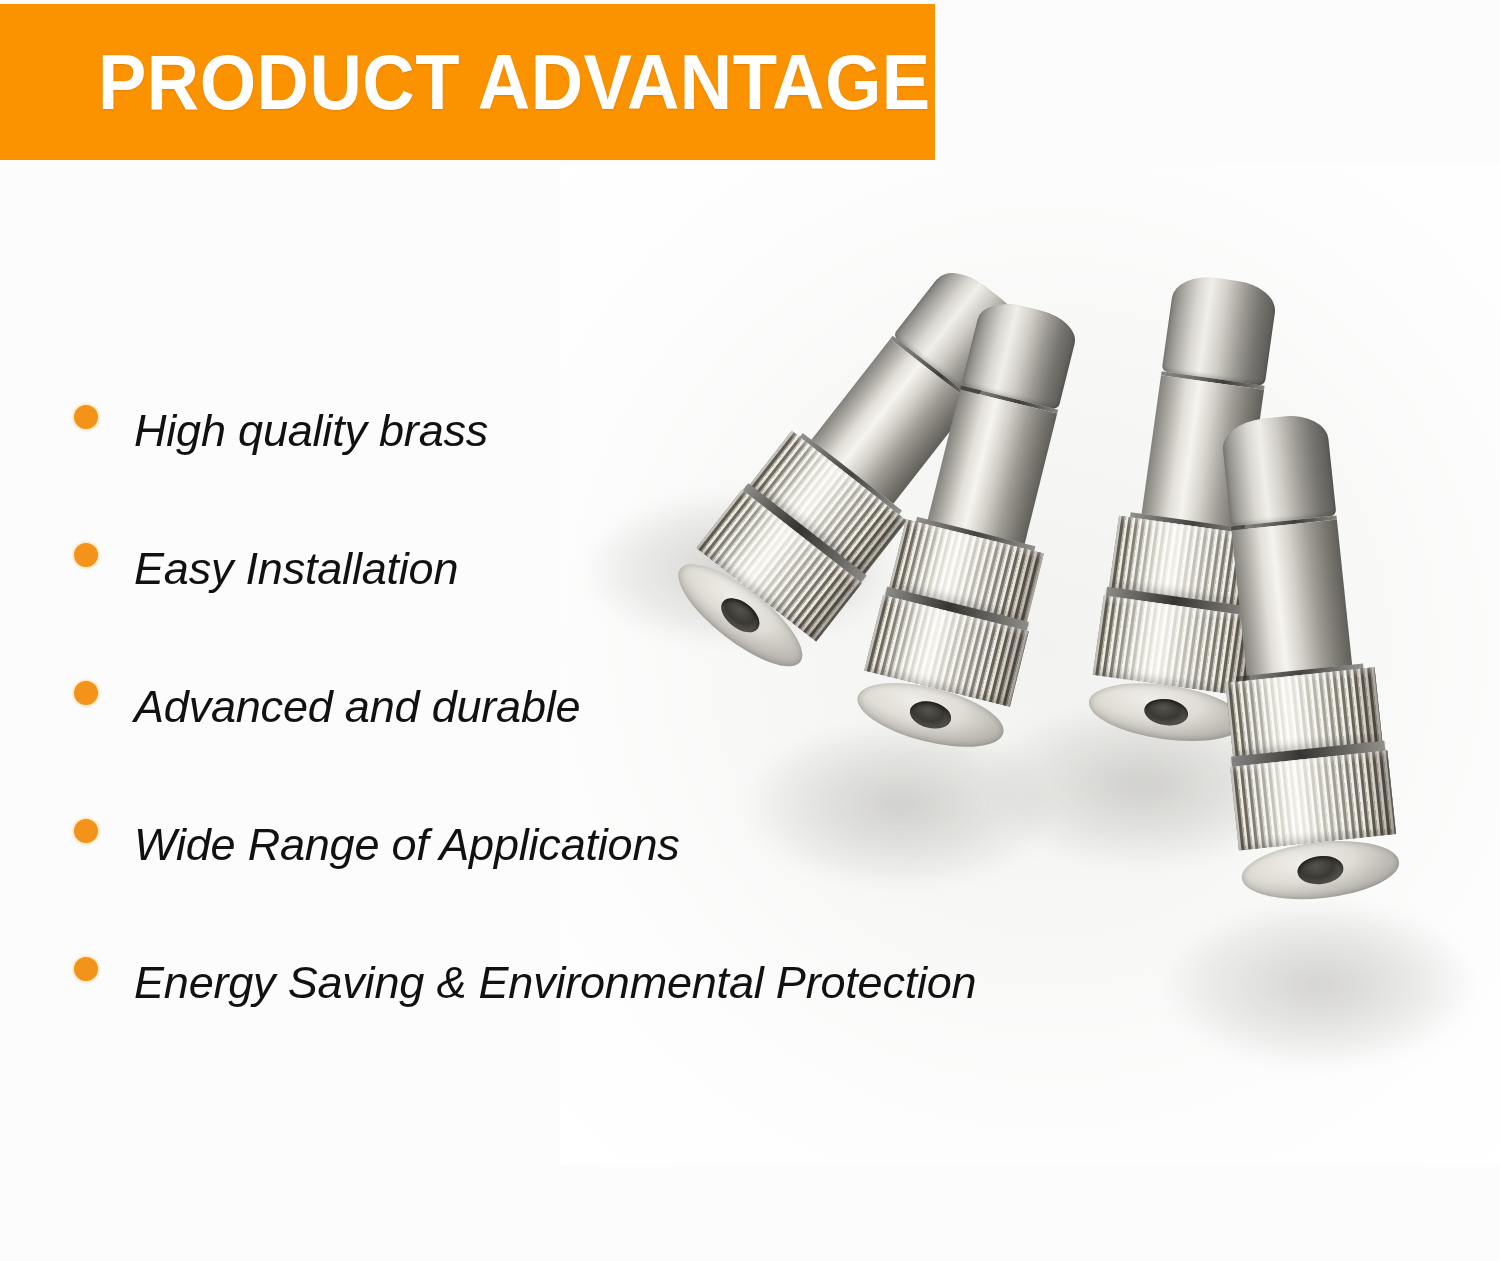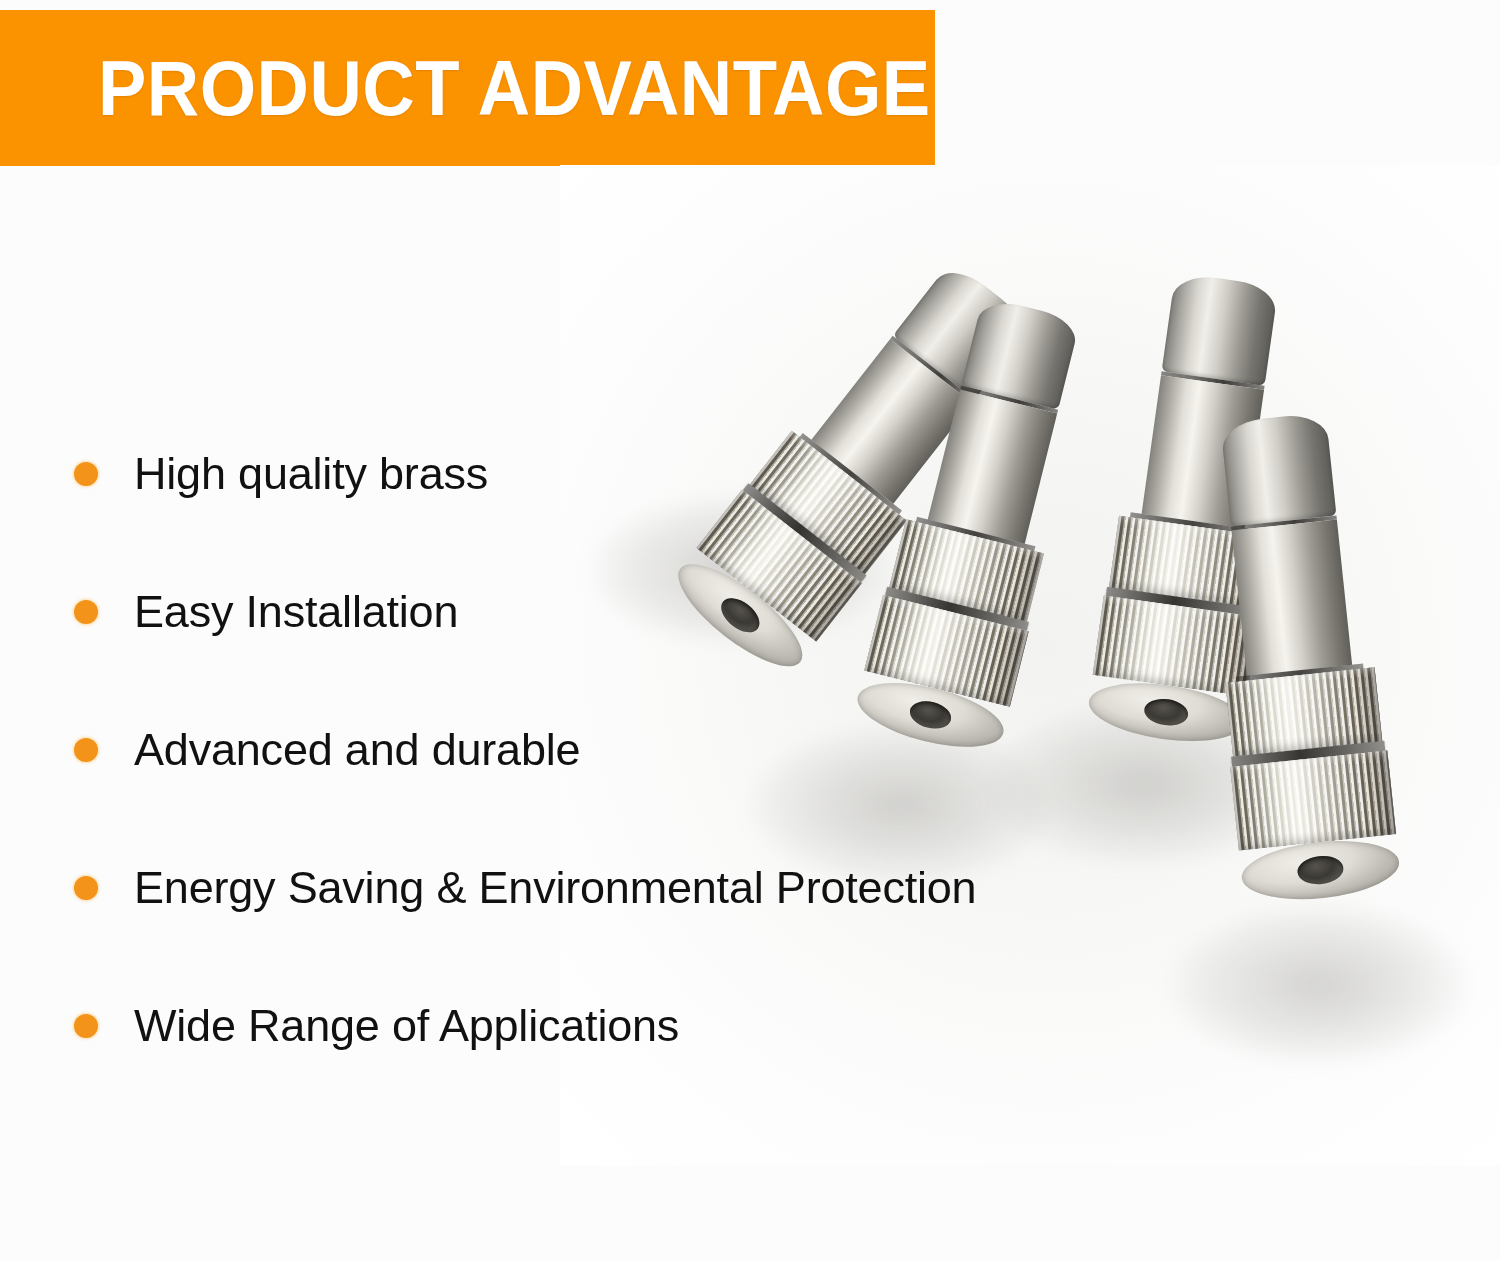--- a/index.html
+++ b/index.html
@@ -15,21 +15,21 @@
     background:#fcfcfc;
     overflow:hidden;
   }
 
   
   #banner {
     position:absolute;
     left:0; top:4px;
     width:935px; height:156px;
     background:#fb9200;
-    display:flex; align-items:center;margin-top:6px;
+    display:flex; align-items:center;
   }
   #banner-title {
     margin-left:98px;
     color:#ffffff;
     font-size:78px;
     font-weight:bold;
     letter-spacing:0.5px;
     line-height:1;
     transform:scaleX(0.93);
     transform-origin:left center;
@@ -41,21 +41,22 @@
   #advantages {
     position:absolute;
     left:0; top:405px;
     width:1050px;
     list-style:none;
   }
   .adv-item {
     position:relative;
     height:138px;
     display:flex;
-    align-items:center;
+    align-items:flex-start;
+    font-style:italic;
   }
   .adv-bullet {
     position:absolute;
     left:74px;
     width:24px; height:24px;
     border-radius:50%;
     background:#f3931a;
     box-shadow:0 0 3px 1px rgba(250,180,60,0.45);
   }
   .adv-label {
@@ -237,21 +238,21 @@
     <li class="adv-item">
       <span class="adv-bullet"></span>
       <span class="adv-label">Easy Installation</span>
     </li>
     <li class="adv-item">
       <span class="adv-bullet"></span>
       <span class="adv-label">Advanced and durable</span>
     </li>
     <li class="adv-item">
       <span class="adv-bullet"></span>
+      <span class="adv-label">Wide Range of Applications</span>
+    </li>
+    <li class="adv-item">
+      <span class="adv-bullet"></span>
       <span class="adv-label">Energy Saving &amp; Environmental Protection</span>
     </li>
-    <li class="adv-item">
-      <span class="adv-bullet"></span>
-      <span class="adv-label">Wide Range of Applications</span>
-    </li>
   </ul>
 
 </div>
 
 </body></html>

